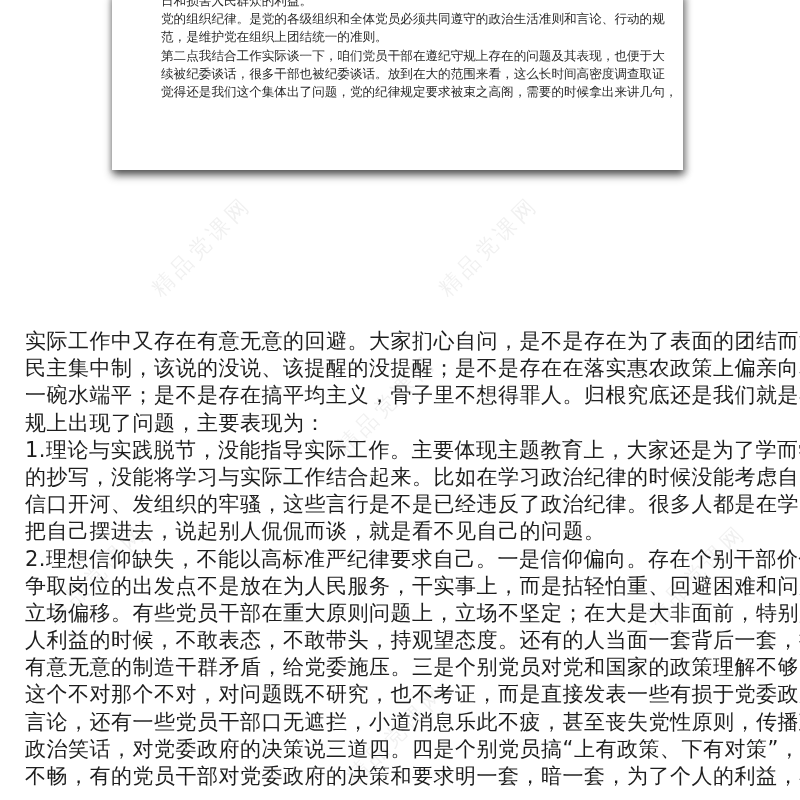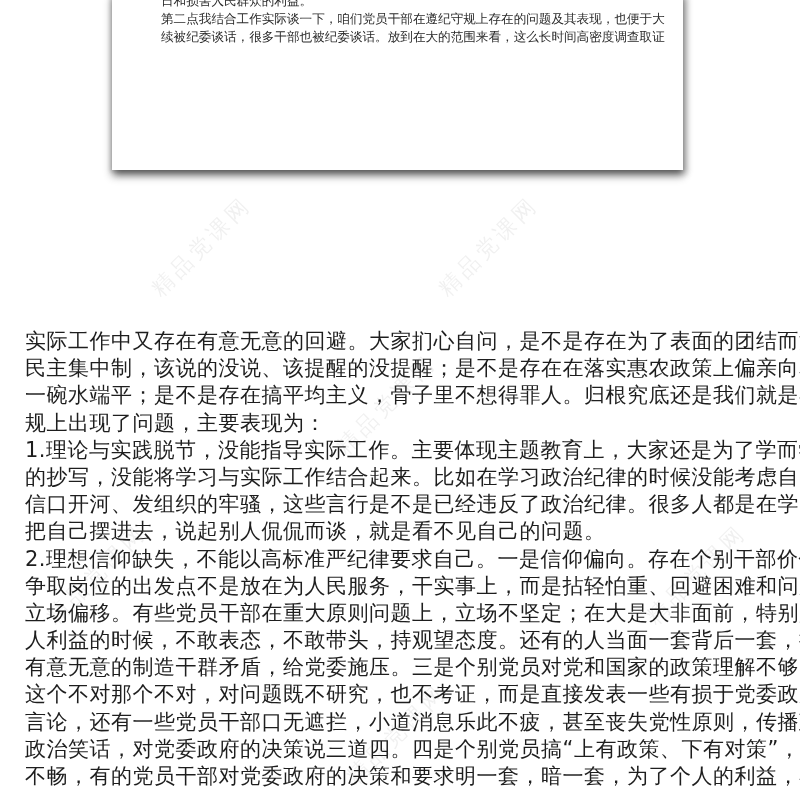--- a/index.html
+++ b/index.html
@@ -68,22 +68,25 @@
       pointer-events: none;
       z-index: 5;
     }
   </style>
 </head>
 <body>
 
 <div class="card">
   <div class="card-text">
     <span class="card-line">日和损害人民群众的利益。</span>
+    <span class="card-line">党的组织纪律。是党的各级组织和全体党员必须共同遵守的政治生活准则和言论、行动的规</span>
+    <span class="card-line">范，是维护党在组织上团结统一的准则。</span>
     <span class="card-line">第二点我结合工作实际谈一下，咱们党员干部在遵纪守规上存在的问题及其表现，也便于大</span>
     <span class="card-line">续被纪委谈话，很多干部也被纪委谈话。放到在大的范围来看，这么长时间高密度调查取证</span>
+    <span class="card-line">觉得还是我们这个集体出了问题，党的纪律规定要求被束之高阁，需要的时候拿出来讲几句，</span>
   </div>
 </div>
 
 <div class="wm" style="left:145px; top:282px;">精品党课网</div>
 <div class="wm" style="left:432px; top:282px;">精品党课网</div>
 <div class="wm" style="left:330px; top:440px;">精品党课网</div>
 <div class="wm" style="left:40px; top:610px;">精品党课网</div>
 <div class="wm" style="left:640px; top:610px;">精品党课网</div>
 <div class="wm" style="left:340px; top:770px;">精品党课网</div>
 

